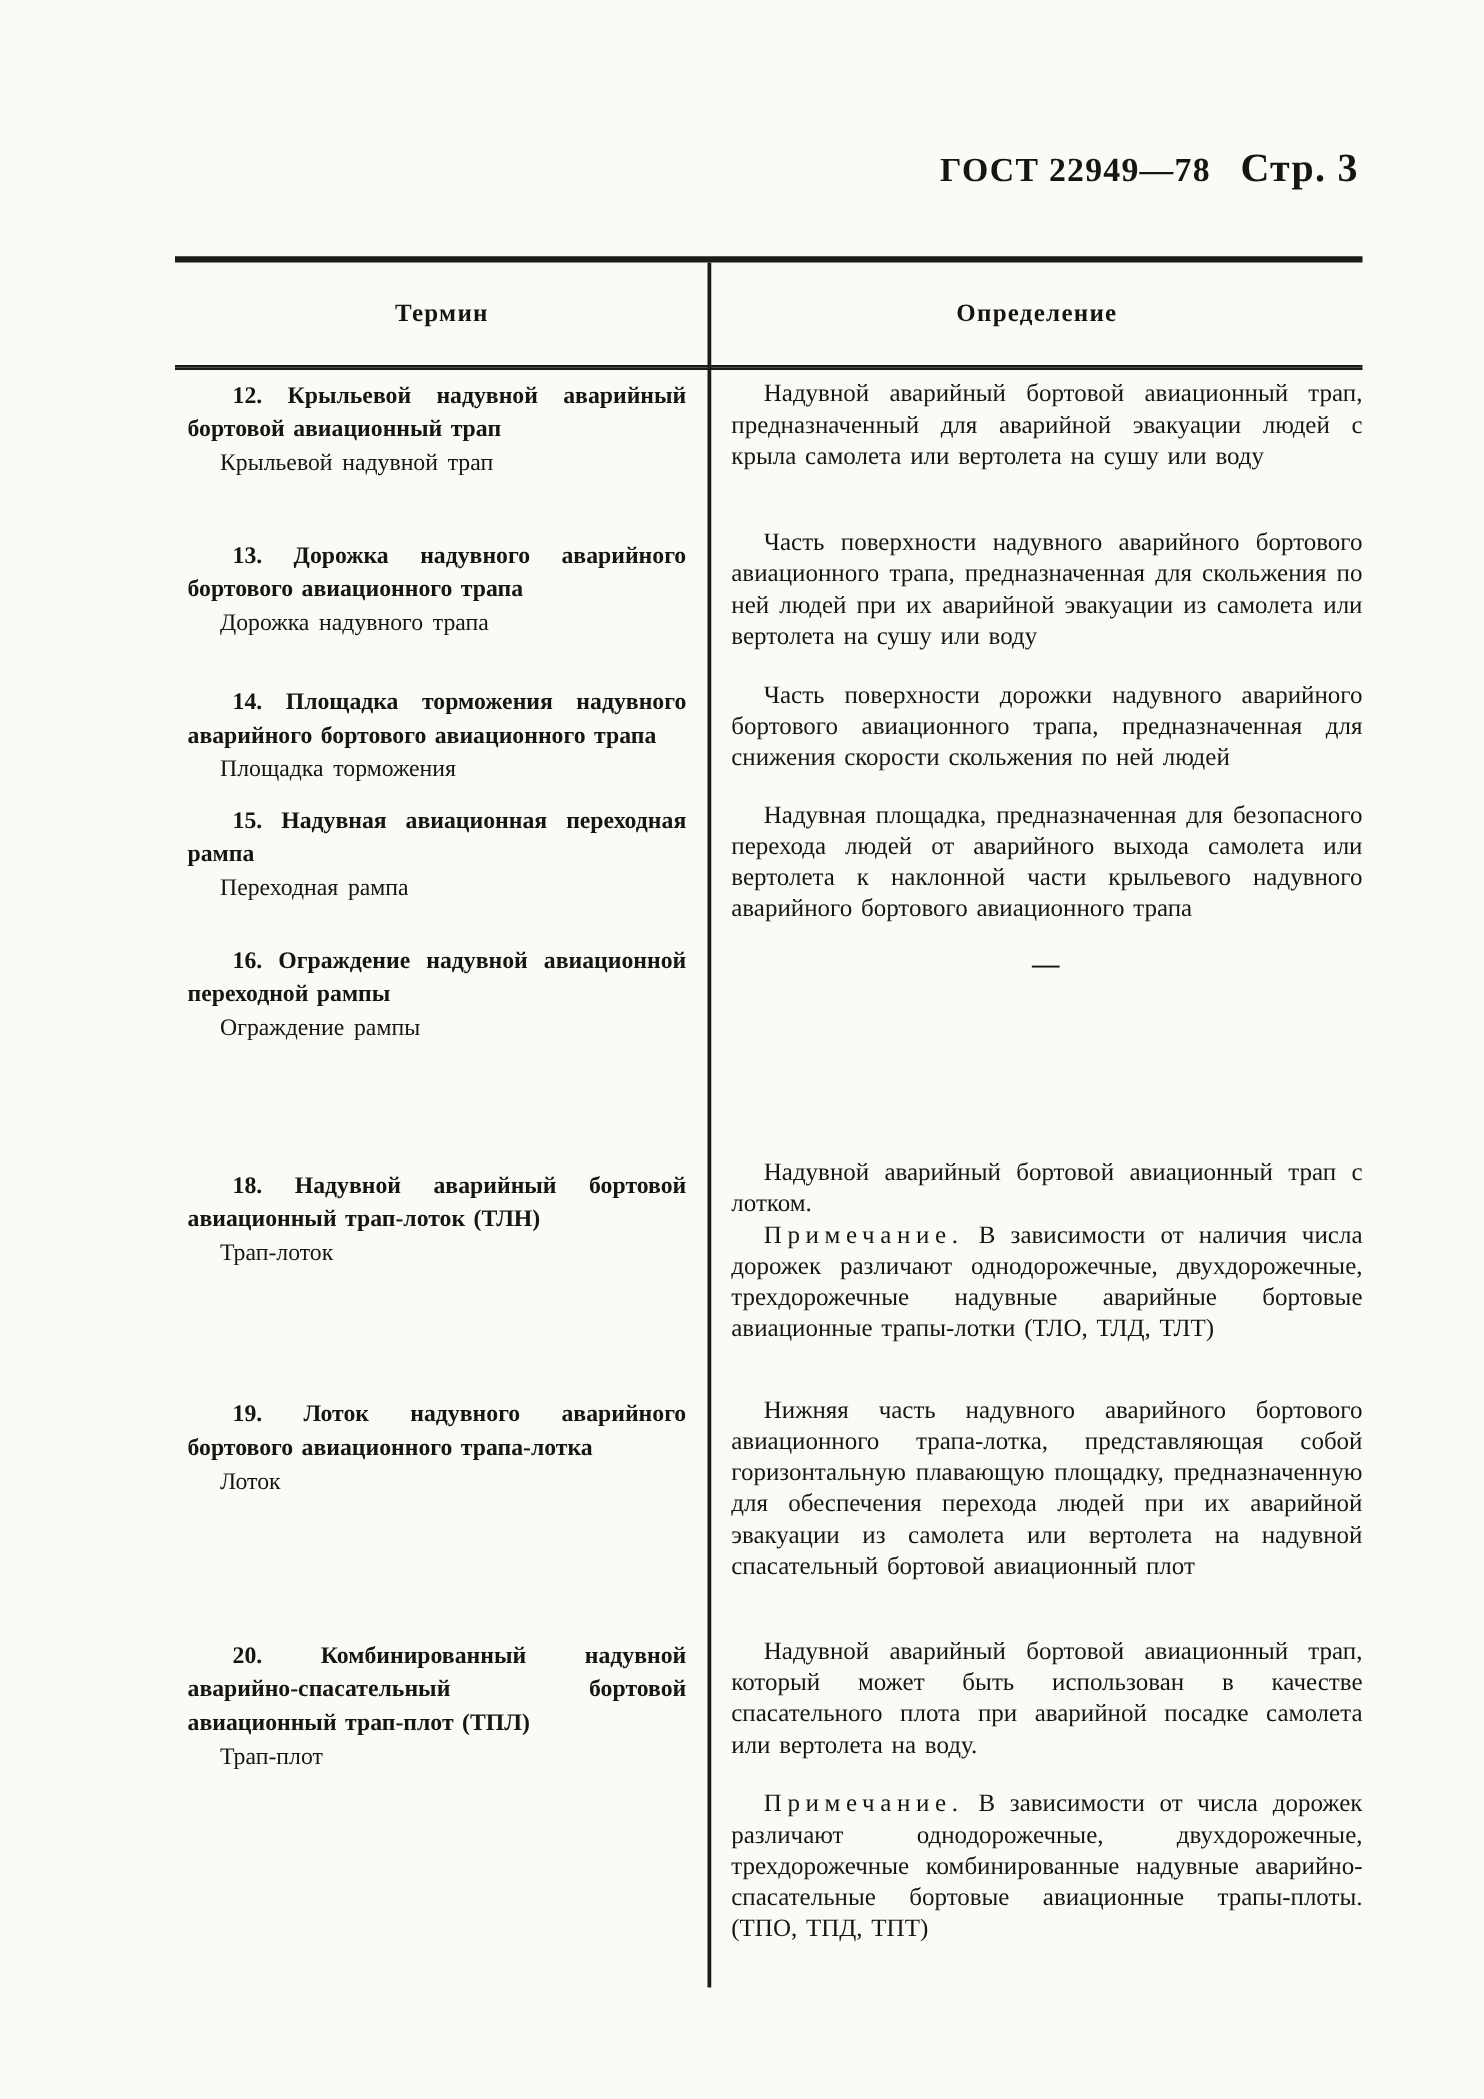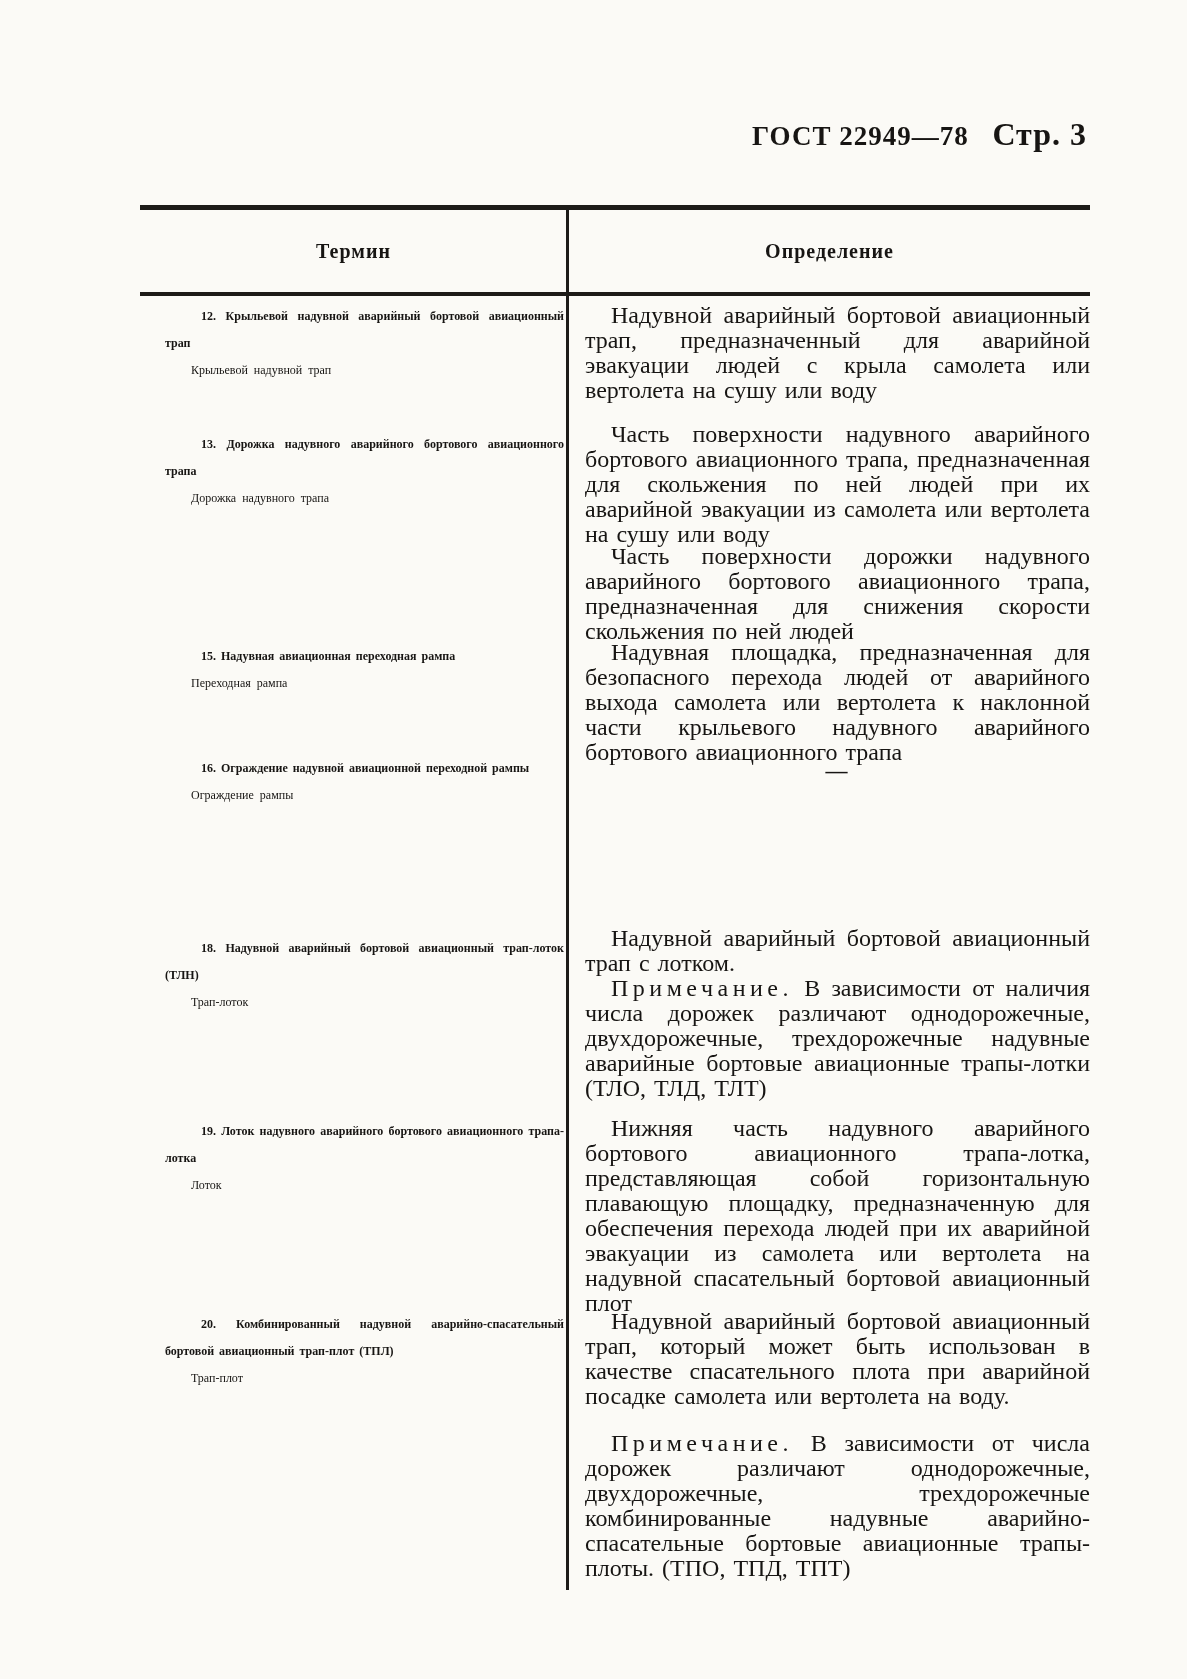--- a/index.html
+++ b/index.html
@@ -37,37 +37,37 @@
   .hdr-term{left:0;width:427px;}
   .hdr-def{left:429px;width:521px;}
   .hdr-sep{
     position:absolute;top:82px;left:0;width:100%;height:4px;
     border-top:2px solid #1d1b18;border-bottom:2px solid #1d1b18;
     box-sizing:border-box;
   }
 
   
   .tblock{
-    position:absolute;left:15px;width:427px;box-sizing:border-box;
+    position:absolute;left:0;width:427px;box-sizing:border-box;
     padding:0 18px 0 10px;
-    font-size:12px;line-height:27px;
+    font-size:19px;line-height:27px;
   }
   .tblock .head{
     margin:0;font-weight:bold;text-align:justify;text-indent:36px;
     word-spacing:2px;
   }
   .tblock .short{
     margin:0;font-weight:normal;text-indent:26px;text-align:left;
     word-spacing:3px;
   }
 
   
   .dblock{
     position:absolute;left:445px;width:505px;box-sizing:border-box;
-    font-size:24px;line-height:25px;
+    font-size:20px;line-height:25px;
   }
   .dblock p.def{
     margin:0;text-align:justify;text-indent:26px;word-spacing:2px;
   }
   .dblock p.note{
     margin:0 0 0 0;text-align:justify;text-indent:26px;word-spacing:2px;
   }
   .dblock.m-note p.note{margin-top:22px;}
   .note-label{letter-spacing:4.5px;}
   .def-dash{
@@ -110,20 +110,24 @@
   </div>
 
   <div class="tblock t1">
     <p class="head"><span>13.</span> <span>Дорожка надувного аварийного бортового авиационного трапа</span></p>
     <p class="short">Дорожка надувного трапа</p>
   </div>
   <div class="dblock d1">
     <p class="def">Часть поверхности надувного аварийного бортового авиационного трапа, предназначенная для скольжения по ней людей при их аварийной эвакуации из самолета или вертолета на сушу или воду</p>
   </div>
 
+  <div class="tblock t2">
+    <p class="head"><span>14.</span> <span>Площадка торможения надувного аварийного бортового авиационного трапа</span></p>
+    <p class="short">Площадка торможения</p>
+  </div>
   <div class="dblock d2">
     <p class="def">Часть поверхности дорожки надувного аварийного бортового авиационного трапа, предназначенная для снижения скорости скольжения по ней людей</p>
   </div>
 
   <div class="tblock t3">
     <p class="head"><span>15.</span> <span>Надувная авиационная переходная рампа</span></p>
     <p class="short">Переходная рампа</p>
   </div>
   <div class="dblock d3">
     <p class="def">Надувная площадка, предназначенная для безопасного перехода людей от аварийного выхода самолета или вертолета к наклонной части крыльевого надувного аварийного бортового авиационного трапа</p>

